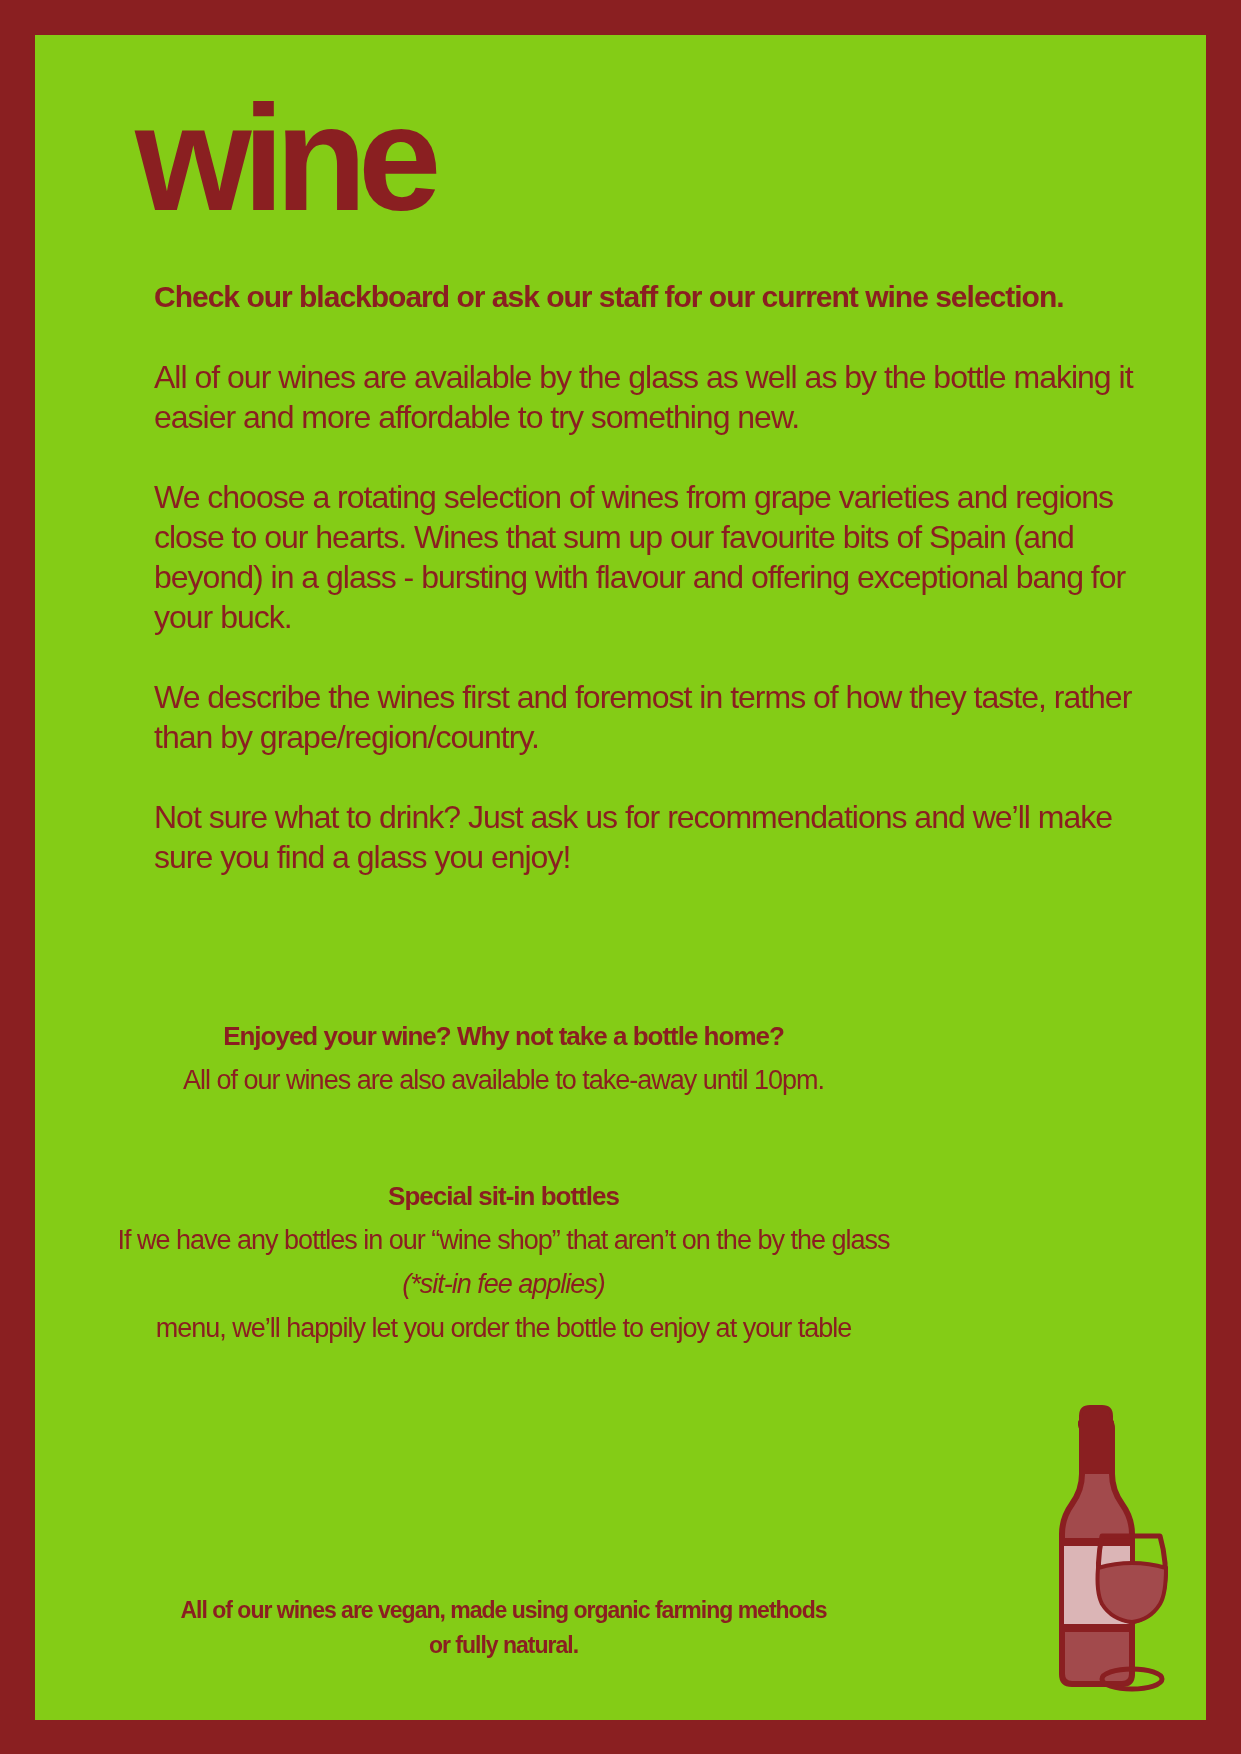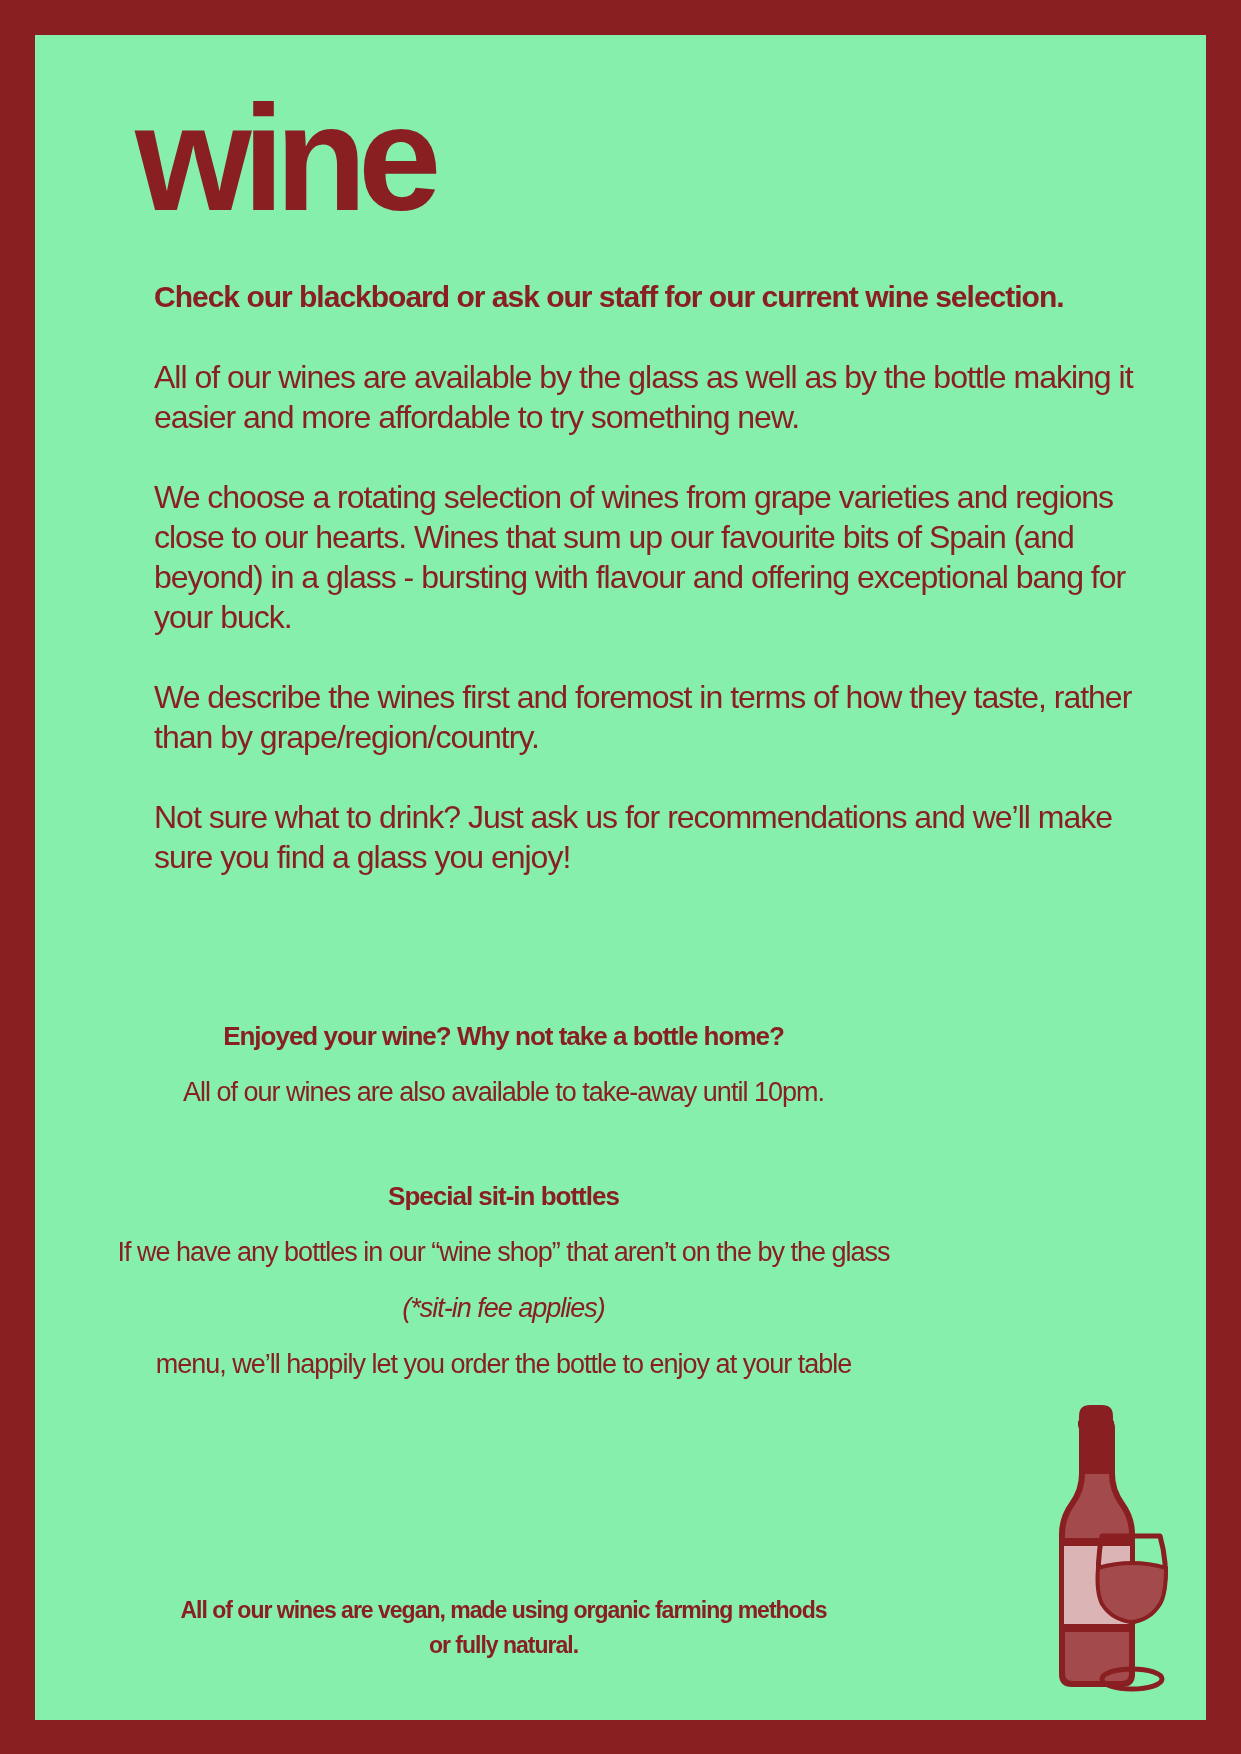--- a/index.html
+++ b/index.html
@@ -14,21 +14,21 @@
     overflow: hidden;
     font-family: "Liberation Sans", sans-serif;
     color: #8a1f21;
   }
   .page {
     position: absolute;
     left: 35px;
     top: 35px;
     width: 1171px;
     height: 1685px;
-    background: #86efac;
+    background: #84cc16;
     text-decoration: underline;
   }
   .title {
     position: absolute;
     left: 100px;
     top: 48px;
     margin: 0;
     font-family: "Liberation Sans", sans-serif;
     font-weight: 700;
     font-size: 150px;
@@ -67,21 +67,21 @@
   .footer-note { top: 1558px; }
   .c-head {
     margin: 0;
     font-size: 26px;
     line-height: 40px;
     font-weight: 700;
     letter-spacing: -1px;
     color: #8a1f21;
   }
   .c-body {
-    margin: 16px;
+    margin: 4px;
     font-size: 27px;
     line-height: 40px;
     font-weight: 400;
     letter-spacing: -1px;
     color: #8a1f21;
   }
   .c-body.italic {
     font-style: italic;
   }
   .footer-note .c-head {

